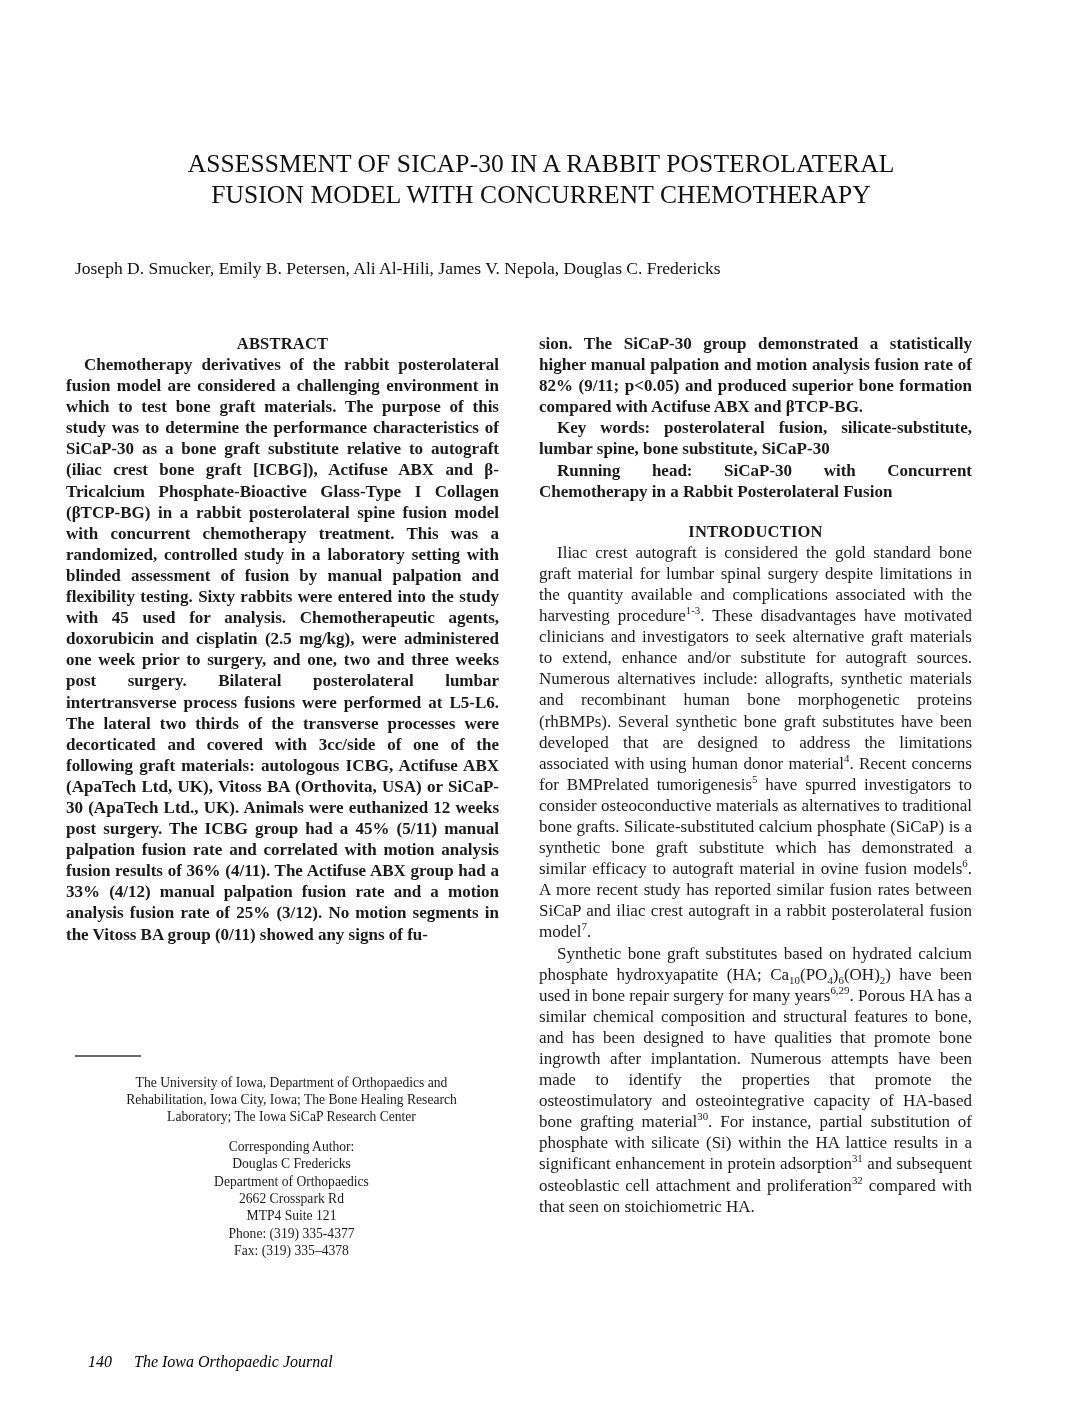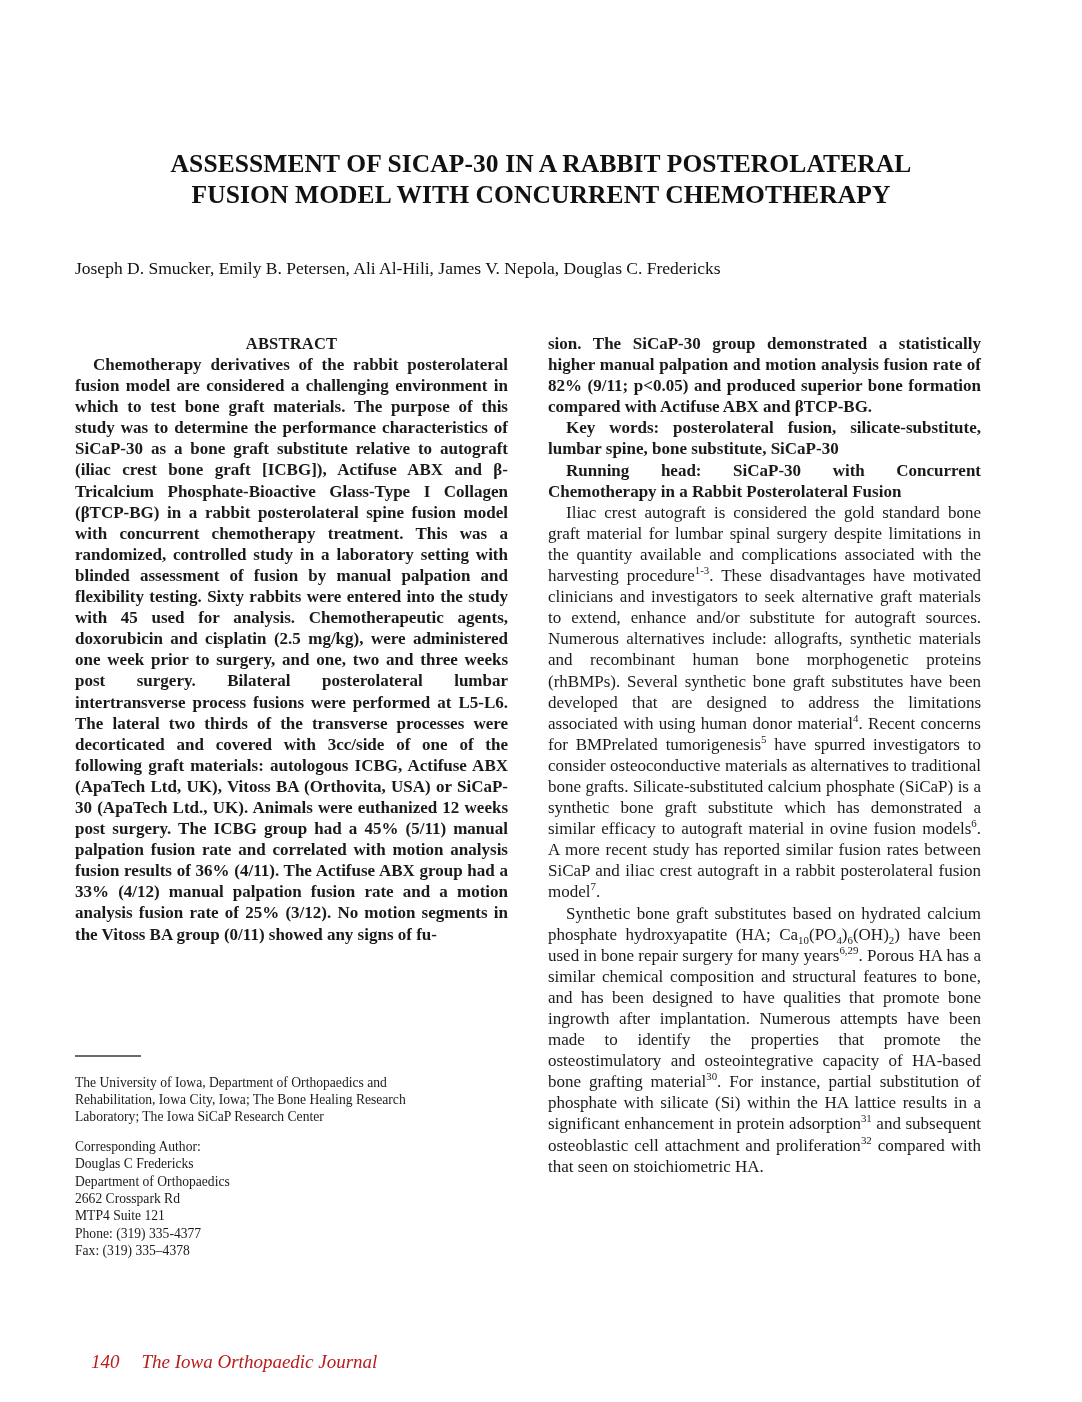--- a/index.html
+++ b/index.html
@@ -22,21 +22,21 @@
 
   
   .masthead {
     position: absolute;
     left: 75px;
     top: 148px;
     width: 932px;
   }
   .paper-title {
     text-align: center;
-    font-weight: bold;
+    font-weight: normal;
     font-size: 25.5px;
     line-height: 31px;
     letter-spacing: 0.1px;
     margin: 0;
     color: #111111;
   }
   .paper-title .tl {
     display: block;
   }
   .authors {
@@ -44,21 +44,21 @@
     font-size: 17.5px;
     line-height: 22px;
     margin: 0;
     padding-top: 47px;
     color: #111111;
   }
 
   
   .columns {
     position: absolute;
-    left: 75px;
+    left: 66px;
     top: 333px;
     width: 932px;
     height: 980px;
   }
   .col {
     position: absolute;
     top: 0;
     width: 433px;
   }
   .col-left  { left: 0px; }
@@ -102,35 +102,35 @@
   .fn-rule {
     width: 66px;
     height: 1.6px;
     background: #6b6b6b;
     margin: 0 0 17px 0;
   }
   .fn-block {
     font-size: 13.6px;
     line-height: 17.4px;
     margin: 0;
-    text-align: left;
+    text-align: center;
   }
   .fn-block + .fn-block { margin-top: 12px; }
   .fn-line { display: block; }
 
   
   .footer {
     position: absolute;
     left: 72px;
     top: 1326px;
     font-style: italic;
-    font-size: 19px;
+    font-size: 16px;
     line-height: 24px;
     white-space: pre;
-    color: #b91c1c;
+    color: #000000;
   }
   .footer .pg { margin-right: 22px; }
 </style>
 </head>
 <body>
 
 <div class="page">
 
   <div class="masthead">
     <h1 class="paper-title">
@@ -145,20 +145,21 @@
     <div class="col col-left">
       <h2 class="sec-head">ABSTRACT</h2>
       <p class="body-text abs indent">Chemotherapy derivatives of the rabbit posterolateral fusion model are considered a challenging environment in which to test bone graft materials. The purpose of this study was to determine the performance characteristics of SiCaP-30 as a bone graft substitute relative to autograft (iliac crest bone graft [ICBG]), Actifuse ABX and β-Tricalcium Phosphate-Bioactive Glass-Type I Collagen (βTCP-BG) in a rabbit posterolateral spine fusion model with concurrent chemotherapy treatment. This was a randomized, controlled study in a laboratory setting with blinded assessment of fusion by manual palpation and flexibility testing. Sixty rabbits were entered into the study with 45 used for analysis. Chemotherapeutic agents, doxorubicin and cisplatin (2.5 mg/kg), were administered one week prior to surgery, and one, two and three weeks post surgery. Bilateral posterolateral lumbar intertransverse process fusions were performed at L5-L6. The lateral two thirds of the transverse processes were decorticated and covered with 3cc/side of one of the following graft materials: autologous ICBG, Actifuse ABX (ApaTech Ltd, UK), Vitoss BA (Orthovita, USA) or SiCaP-30 (ApaTech Ltd., UK). Animals were euthanized 12 weeks post surgery. The ICBG group had a 45% (5/11) manual palpation fusion rate and correlated with motion analysis fusion results of 36% (4/11). The Actifuse ABX group had a 33% (4/12) manual palpation fusion rate and a motion analysis fusion rate of 25% (3/12). No motion segments in the Vitoss BA group (0/11) showed any signs of fu-</p>
     </div>
 
     <div class="col col-right">
       <p class="body-text abs">sion. The SiCaP-30 group demonstrated a statistically higher manual palpation and motion analysis fusion rate of 82% (9/11; p&lt;0.05) and produced superior bone formation compared with Actifuse ABX and βTCP-BG.</p>
       <p class="body-text abs indent">Key words: posterolateral fusion, silicate-substitute, lumbar spine, bone substitute, SiCaP-30</p>
       <p class="body-text abs indent">Running head: SiCaP-30 with Concurrent Chemotherapy in a Rabbit Posterolateral Fusion</p>
 
+      <h2 class="sec-head spaced-above">INTRODUCTION</h2>
 
       <p class="body-text indent"><span>Iliac crest autograft is considered the gold standard bone graft material for lumbar spinal surgery despite limitations in the quantity available and complications associated with the harvesting procedure</span><sup>1-3</sup><span>. These disadvantages have motivated clinicians and investigators to seek alternative graft materials to extend, enhance and/or substitute for autograft sources. Numerous alternatives include: allografts, synthetic materials and recombinant human bone morphogenetic proteins (rhBMPs). Several synthetic bone graft substitutes have been developed that are designed to address the limitations associated with using human donor material</span><sup>4</sup><span>. Recent concerns for BMPrelated tumorigenesis</span><sup>5</sup><span> have spurred investigators to consider osteoconductive materials as alternatives to traditional bone grafts. Silicate-substituted calcium phosphate (SiCaP) is a synthetic bone graft substitute which has demonstrated a similar efficacy to autograft material in ovine fusion models</span><sup>6</sup><span>. A more recent study has reported similar fusion rates between SiCaP and iliac crest autograft in a rabbit posterolateral fusion model</span><sup>7</sup><span>.</span></p>
 
       <p class="body-text indent"><span>Synthetic bone graft substitutes based on hydrated calcium phosphate hydroxyapatite (HA; Ca</span><sub>10</sub><span>(PO</span><sub>4</sub><span>)</span><sub>6</sub><span>(OH)</span><sub>2</sub><span>) have been used in bone repair surgery for many years</span><sup>6,29</sup><span>. Porous HA has a similar chemical composition and structural features to bone, and has been designed to have qualities that promote bone ingrowth after implantation. Numerous attempts have been made to identify the properties that promote the osteostimulatory and osteointegrative capacity of HA-based bone grafting material</span><sup>30</sup><span>. For instance, partial substitution of phosphate with silicate (Si) within the HA lattice results in a significant enhancement in protein adsorption</span><sup>31</sup><span> and subsequent osteoblastic cell attachment and proliferation</span><sup>32</sup><span> compared with that seen on stoichiometric HA.</span></p>
     </div>
   </div>
 
   <div class="footnote">
     <div class="fn-rule"></div>
 

